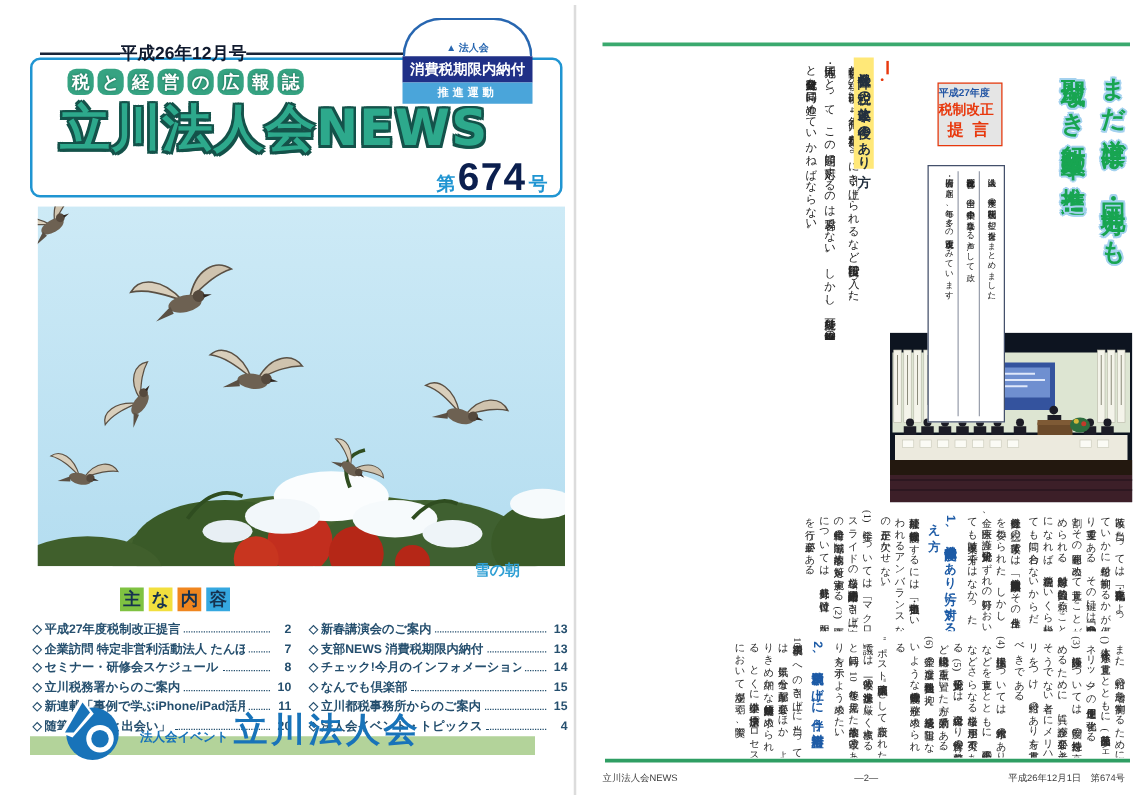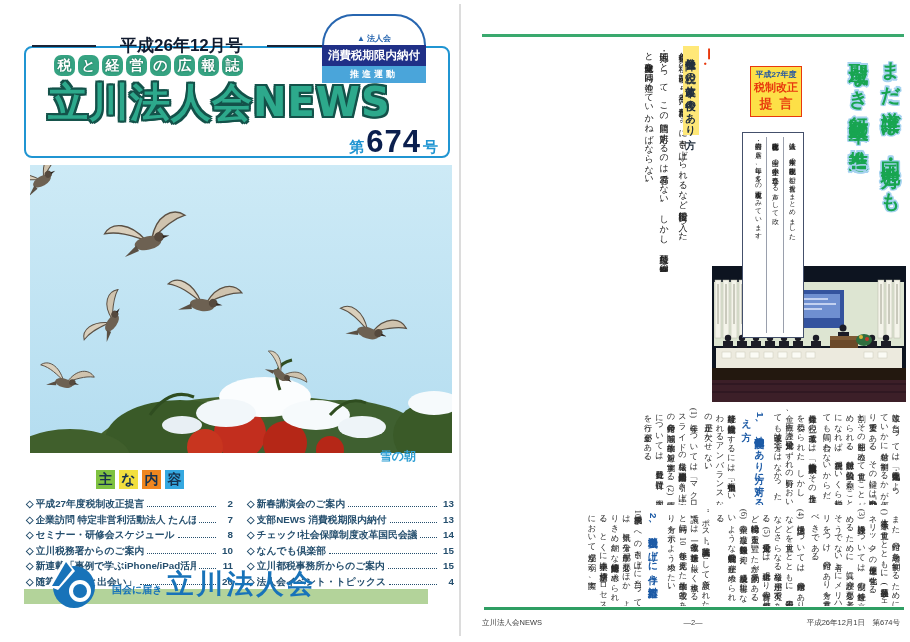--- a/index.html
+++ b/index.html
@@ -10,22 +10,22 @@
   }
   .page{position:absolute;top:6px;height:630px;background:#fff;}
   #left-page{left:18px;width:440px;}
   #right-page{left:470px;width:436px;}
   #gutter{position:absolute;left:459px;top:4px;bottom:6px;width:2px;background:#dcdcdc;}
 
   
   .lp-header{position:absolute;left:4px;top:22px;right:6px;height:132px;}
   .header-frame{position:absolute;left:2px;right:2px;top:18px;bottom:2px;
     border:2px solid #2095d2;border-radius:8px;}
-  .date-row{position:absolute;top:6px;left:10px;width:300px;display:flex;align-items:center;gap:24px;
-    font-size:17px;font-weight:bold;color:#101a2e;z-index:3;background:transparent;}
+  .date-row{position:absolute;top:6px;left:10px;width:300px;display:flex;align-items:center;gap:0;
+    font-size:14px;font-weight:bold;color:#101a2e;z-index:3;background:transparent;}
   .hline{height:0;border-top:2px solid #1a2437;}
   .hline.short{width:64px;}
   .hline.grow{flex:1;}
   .tagline-row{position:absolute;top:27px;left:32px;display:flex;gap:3px;z-index:3;}
   .bubble{width:21px;height:21px;background:#36a382;color:#fff;font-weight:bold;font-size:14px;
     display:flex;align-items:center;justify-content:center;border-radius:7px;
     text-shadow:0 0 2px #14604c;}
   .main-title{position:absolute;top:47px;left:26px;z-index:3;white-space:nowrap;
     font-family:"DejaVu Sans", sans-serif;font-size:40px;font-weight:900;letter-spacing:1px;
     color:#2da98c;
@@ -69,22 +69,22 @@
   .rp-topline{position:absolute;top:28px;left:12px;right:2px;height:3px;background:#3aa96e;}
   .rp-bottomline{position:absolute;top:601px;left:14px;right:2px;height:2.5px;background:#2f9e63;}
 
   .headline{position:absolute;top:42px;right:2px;height:270px;writing-mode:vertical-rl;z-index:5;
     font-family:"DejaVu Sans", sans-serif;font-weight:900;font-size:19.5px;letter-spacing:2px;
     color:#18a551;
     text-shadow:1.6px 0 0 #a5d2ef,-1.6px 0 0 #a5d2ef,0 1.6px 0 #a5d2ef,0 -1.6px 0 #a5d2ef,
       1.2px 1.2px 0 #a5d2ef,-1.2px -1.2px 0 #a5d2ef,1.2px -1.2px 0 #a5d2ef,-1.2px 1.2px 0 #a5d2ef;}
   .headline div{margin-left:5px;}
 
-  .rp-badge{position:absolute;top:60px;right:104px;width:50px;background:#fde047;
-    border:1px solid #e8380d;text-align:center;padding:2px 0 3px;z-index:4;}
+  .rp-badge{position:absolute;top:60px;right:104px;width:50px;background:#e5e5e5;
+    border:1px solid #e8380d;text-align:left;padding:2px 0 3px;z-index:4;}
   .rp-badge .b1{font-size:8px;font-weight:bold;color:#2255a4;}
   .rp-badge .b2{font-size:11px;font-weight:700;color:#e8380d;}
   .rp-badge .b3{font-size:13px;font-weight:900;color:#e8380d;letter-spacing:7px;text-indent:7px;}
 
   .intro-box{position:absolute;top:126px;right:102px;width:54px;height:196px;background:#fff;
     border:1px solid #44506b;writing-mode:vertical-rl;padding:4px 3px;z-index:3;}
   .intro-box p{margin:0;font-size:6.8px;line-height:16px;color:#1e1e1e;letter-spacing:0.3px;
     font-family:"Liberation Serif", serif;border-left:1px solid #9aa0ad;}
   .intro-box p:last-child{border-left:none;}
 
@@ -255,21 +255,21 @@
             <span class="pg">13</span>
           </div>
         <div class="toc-item">
             <span class="dia">◇</span>
             <span class="lbl">支部NEWS 消費税期限内納付</span>
             <span class="leader"></span>
             <span class="pg">13</span>
           </div>
         <div class="toc-item">
             <span class="dia">◇</span>
-            <span class="lbl">チェック!社会保障制度改革国民会議</span>
+            <span class="lbl">チェック!今月のインフォメーション</span>
             <span class="leader"></span>
             <span class="pg">14</span>
           </div>
         <div class="toc-item">
             <span class="dia">◇</span>
             <span class="lbl">なんでも倶楽部</span>
             <span class="leader"></span>
             <span class="pg">15</span>
           </div>
         <div class="toc-item">
@@ -293,21 +293,21 @@
     <div class="logo-mark">
       <svg width="56" height="56" viewBox="0 0 56 56">
         <circle cx="30" cy="31" r="21" fill="#1873b9"></circle>
         <circle cx="36" cy="35" r="11" fill="#ffffff"></circle>
         <circle cx="36" cy="35" r="7" fill="#1873b9"></circle>
         <path d="M4,30 L21,2 L31,15 L14,34 Z" fill="#ffffff"></path>
         <path d="M8,30 L22,6 L28,14 L15,30 Z" fill="#1873b9"></path>
       </svg>
     </div>
     <div class="logo-text">
-      <span class="logo-small">国会に届き</span><span class="logo-big">立川法人会</span>
+      <span class="logo-small">法人会イベント</span><span class="logo-big">立川法人会</span>
     </div>
   </div>
 </div>
 
 <div id="gutter"></div>
 
 <div class="page" id="right-page">
   <div class="rp-topline"></div>
 
   <div class="headline">

